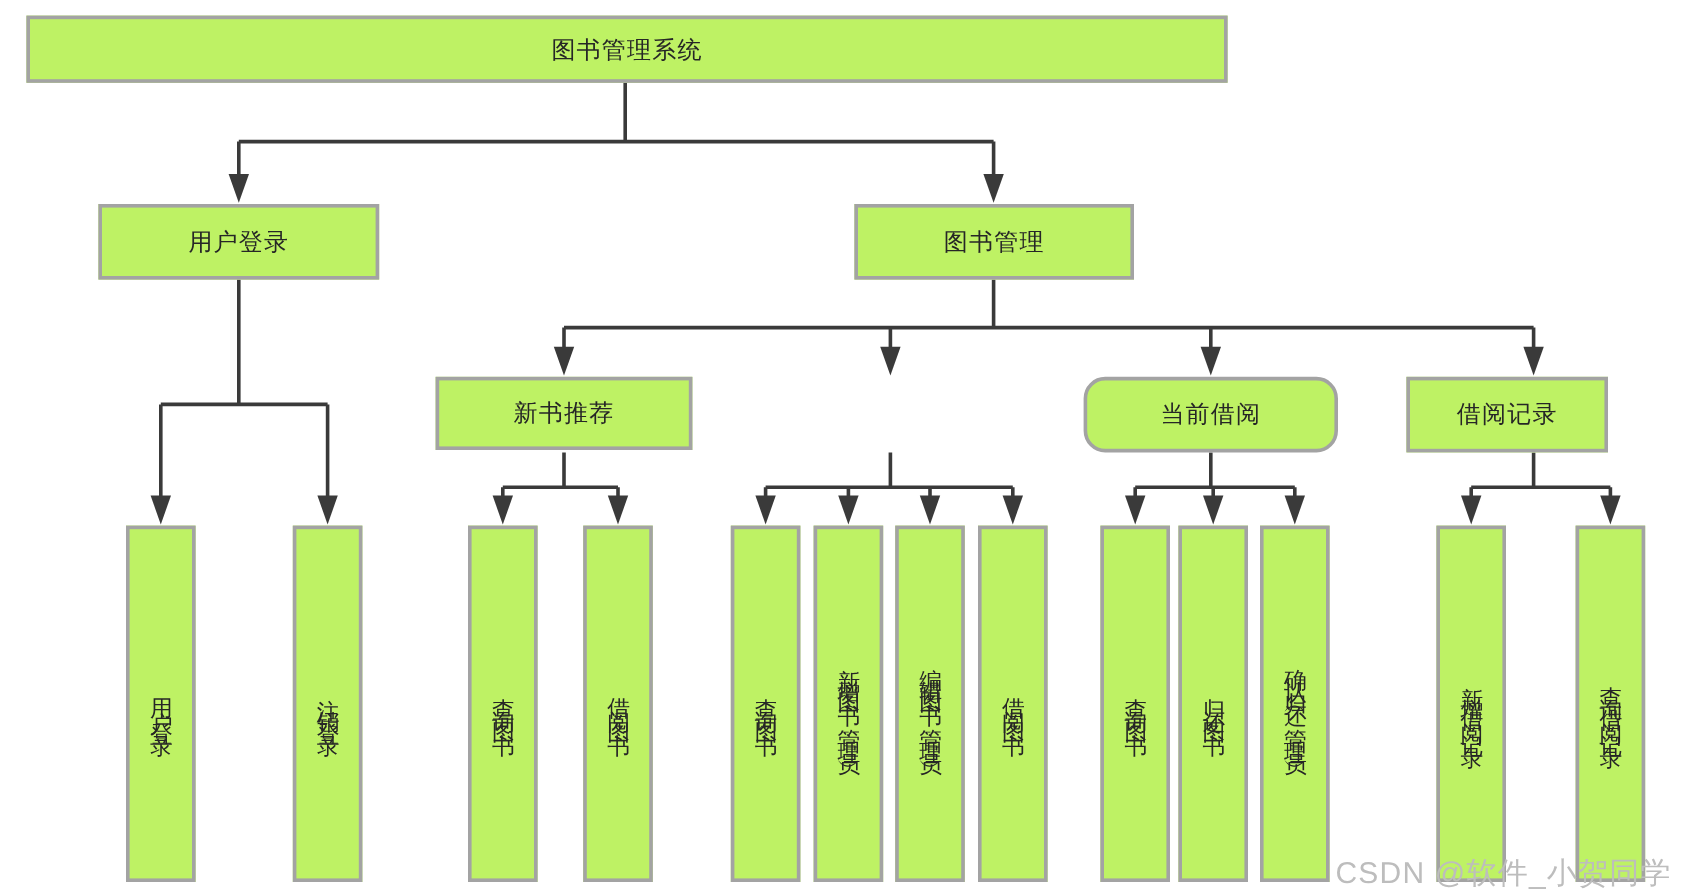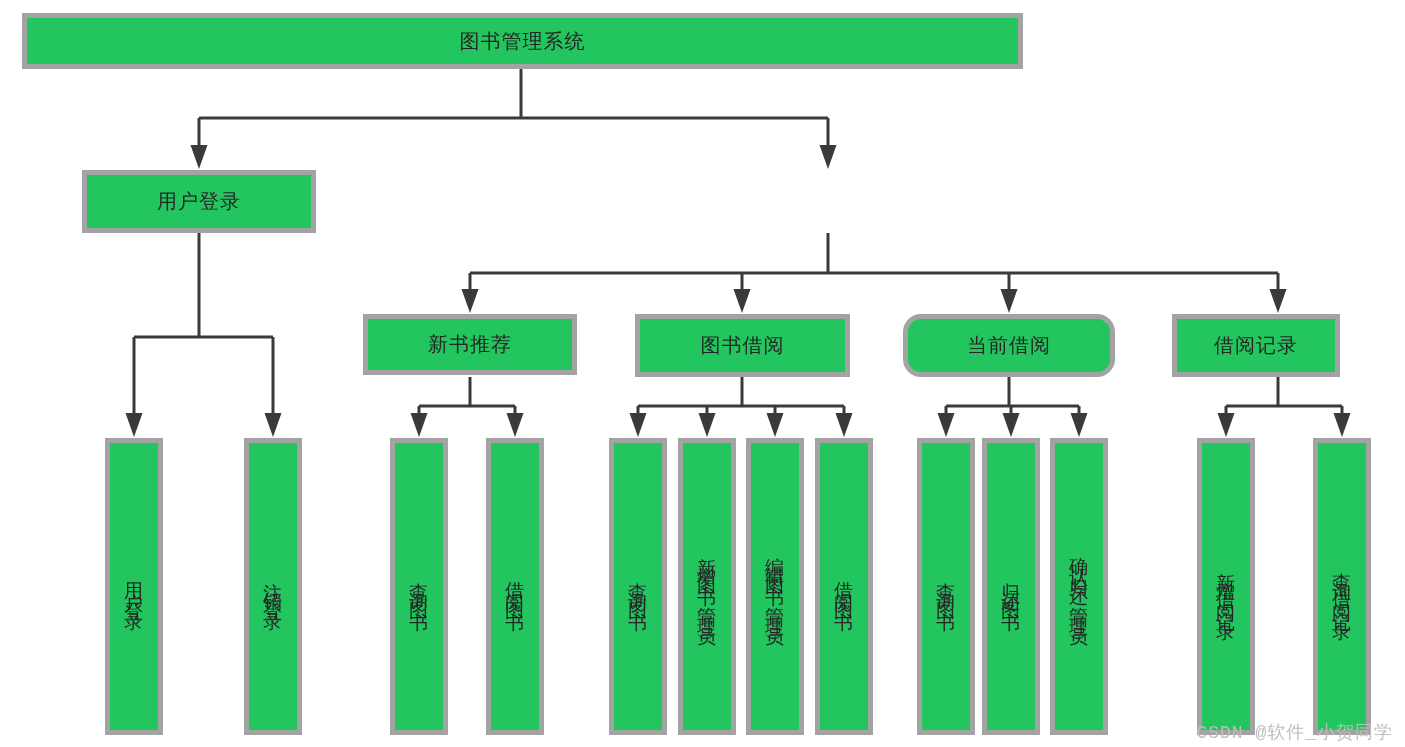--- a/index.html
+++ b/index.html
@@ -28,22 +28,22 @@
     stroke: #3a3a3a;
     stroke-width: 3;
   }
   #connectors polygon {
     fill: #3a3a3a;
     stroke: none;
   }
   .node {
     position: absolute;
     box-sizing: border-box;
-    border: 5px solid #a3a3a3;
-    background: #22c55e;
+    border: 3px solid #a3a3a3;
+    background: #bef264;
     display: flex;
     align-items: center;
     justify-content: center;
     color: #262626;
     z-index: 2;
     text-align: right;
   }
   .node.h {
     font-size: 20px;
     letter-spacing: 1px;
@@ -59,26 +59,25 @@
     writing-mode: vertical-rl;
     text-orientation: mixed;
     letter-spacing: 10px;
     line-height: 1;
     white-space: nowrap;
   }
   #watermark {
     position: absolute;
     right: 12px;
     bottom: 3px;
-    font-size: 18px;
+    font-size: 25px;
     color: #bdbdbd;
     letter-spacing: 1px;
     z-index: 3;
     white-space: nowrap;
-    font-family: Liberation Mono, monospace;
   }
 </style>
 </head>
 <body>
 
 <div id="stage">
 
   <svg id="connectors" viewBox="0 0 1405 747" xmlns="http://www.w3.org/2000/svg">
     <g>
       <path d="M521 69 V118 M199 118 H828 M199 118 V148 M828 118 V148"></path>
@@ -118,23 +117,23 @@
     <g>
       <path d="M1278 377 V406 M1226 406 H1342 M1226 406 V416 M1342 406 V416"></path>
       <polygon points="1217.5,413 1234.5,413 1226,437"></polygon>
       <polygon points="1333.5,413 1350.5,413 1342,437"></polygon>
     </g>
   </svg>
 
   <div class="node h" style="left:22px; top:13px; width:1001px; height:56px;">图书管理系统</div>
 
   <div class="node h" style="left:82px; top:170px; width:234px; height:63px;">用户登录</div>
+  <div class="node h" style="left:712px; top:170px; width:233px; height:63px;">图书管理</div>
 
   <div class="node h" style="left:363px; top:314px; width:214px; height:61px;">新书推荐</div>
-  <div class="node h" style="left:635px; top:314px; width:215px; height:63px;">图书借阅</div>
   <div class="node h" style="left:903px; top:314px; width:212px; height:63px;border-radius:18px;">当前借阅</div>
   <div class="node h" style="left:1172px; top:314px; width:168px; height:63px;">借阅记录</div>
 
   <div class="node v" style="left:105px;">
     <span class="vtext">用户登录</span>
   </div>
   <div class="node v" style="left:244px;">
     <span class="vtext">注销登录</span>
   </div>
 

